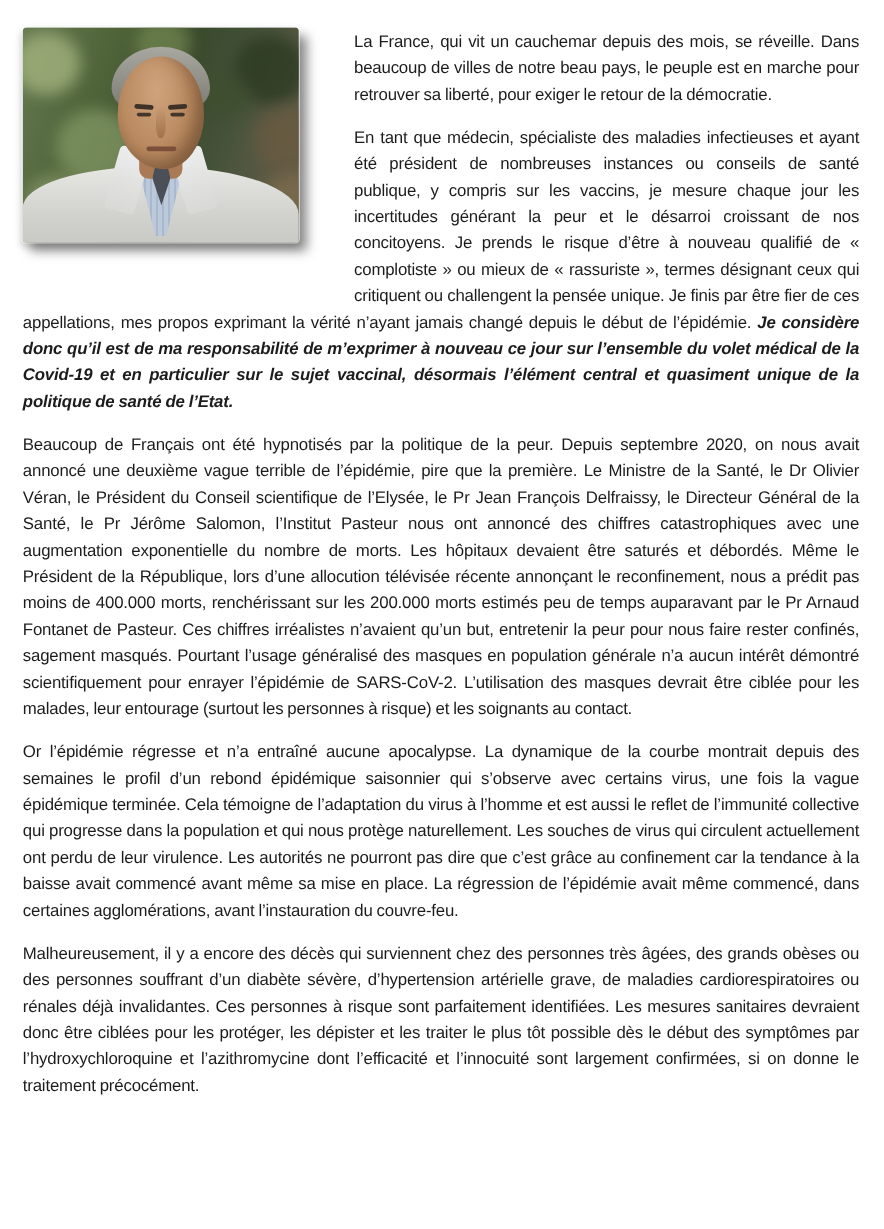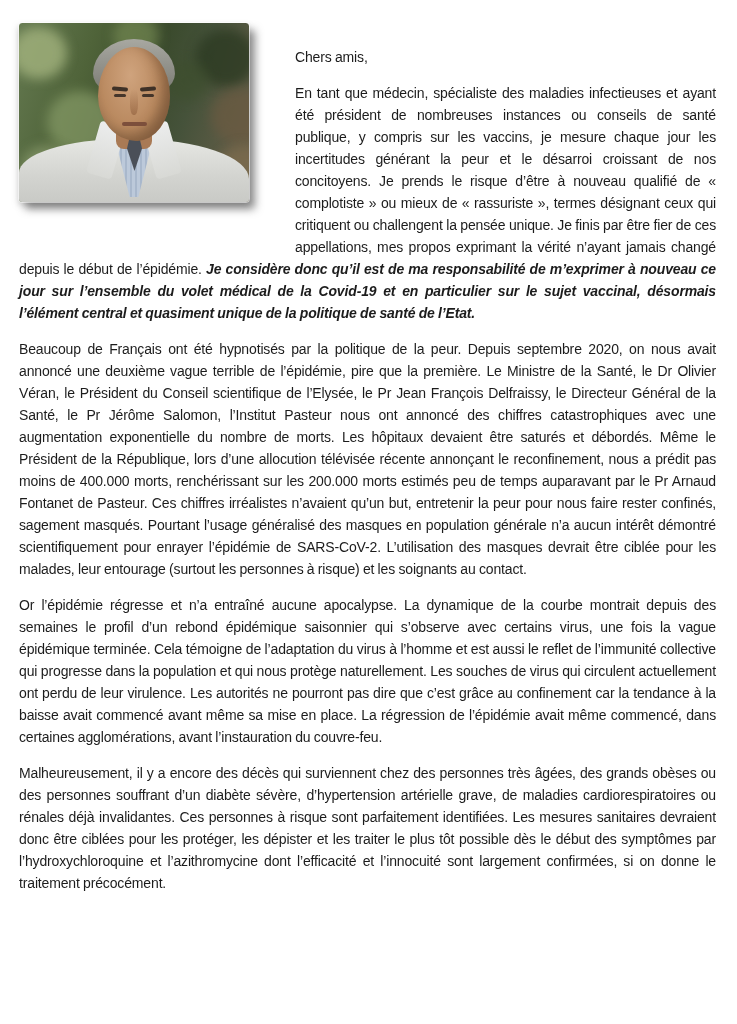--- a/index.html
+++ b/index.html
@@ -104,22 +104,22 @@
     <div class="hair"></div>
     <div class="head"></div>
     <div class="brow left"></div>
     <div class="brow right"></div>
     <div class="eye left"></div>
     <div class="eye right"></div>
     <div class="nose"></div>
     <div class="mouth"></div>
   </div>
 
-  <p class="para greeting">Chers amis,</p>
 
+  <p class="para">La France, qui vit un cauchemar depuis des mois, se réveille. Dans beaucoup de villes de notre beau pays, le peuple est en marche pour retrouver sa liberté, pour exiger le retour de la démocratie.</p>
 
   <p class="para"><span>En tant que médecin, spécialiste des maladies infectieuses et ayant été président de nombreuses instances ou conseils de santé publique, y compris sur les vaccins, je mesure chaque jour les incertitudes générant la peur et le désarroi croissant de nos concitoyens. Je prends le risque d’être à nouveau qualifié de « complotiste » ou mieux de « rassuriste », termes désignant ceux qui critiquent ou challengent la pensée unique. Je finis par être fier de ces appellations, mes propos exprimant la vérité n’ayant jamais changé depuis le début de l’épidémie. </span><strong>Je considère donc qu’il est de ma responsabilité de m’exprimer à nouveau ce jour sur l’ensemble du volet médical de la Covid-19 et en particulier sur le sujet vaccinal, désormais l’élément central et quasiment unique de la politique de santé de l’Etat.</strong></p>
 
   <p class="para">Beaucoup de Français ont été hypnotisés par la politique de la peur. Depuis septembre 2020, on nous avait annoncé une deuxième vague terrible de l’épidémie, pire que la première. Le Ministre de la Santé, le Dr Olivier Véran, le Président du Conseil scientifique de l’Elysée, le Pr Jean François Delfraissy, le Directeur Général de la Santé, le Pr Jérôme Salomon, l’Institut Pasteur nous ont annoncé des chiffres catastrophiques avec une augmentation exponentielle du nombre de morts. Les hôpitaux devaient être saturés et débordés. Même le Président de la République, lors d’une allocution télévisée récente annonçant le reconfinement, nous a prédit pas moins de 400.000 morts, renchérissant sur les 200.000 morts estimés peu de temps auparavant par le Pr Arnaud Fontanet de Pasteur. Ces chiffres irréalistes n’avaient qu’un but, entretenir la peur pour nous faire rester confinés, sagement masqués. Pourtant l’usage généralisé des masques en population générale n’a aucun intérêt démontré scientifiquement pour enrayer l’épidémie de SARS-CoV-2. L’utilisation des masques devrait être ciblée pour les malades, leur entourage (surtout les personnes à risque) et les soignants au contact.</p>
 
   <p class="para">Or l’épidémie régresse et n’a entraîné aucune apocalypse. La dynamique de la courbe montrait depuis des semaines le profil d’un rebond épidémique saisonnier qui s’observe avec certains virus, une fois la vague épidémique terminée. Cela témoigne de l’adaptation du virus à l’homme et est aussi le reflet de l’immunité collective qui progresse dans la population et qui nous protège naturellement. Les souches de virus qui circulent actuellement ont perdu de leur virulence. Les autorités ne pourront pas dire que c’est grâce au confinement car la tendance à la baisse avait commencé avant même sa mise en place. La régression de l’épidémie avait même commencé, dans certaines agglomérations, avant l’instauration du couvre-feu.</p>
 
   <p class="para">Malheureusement, il y a encore des décès qui surviennent chez des personnes très âgées, des grands obèses ou des personnes souffrant d’un diabète sévère, d’hypertension artérielle grave, de maladies cardiorespiratoires ou rénales déjà invalidantes. Ces personnes à risque sont parfaitement identifiées. Les mesures sanitaires devraient donc être ciblées pour les protéger, les dépister et les traiter le plus tôt possible dès le début des symptômes par l’hydroxychloroquine et l’azithromycine dont l’efficacité et l’innocuité sont largement confirmées, si on donne le traitement précocément.</p>
 
 </div>

